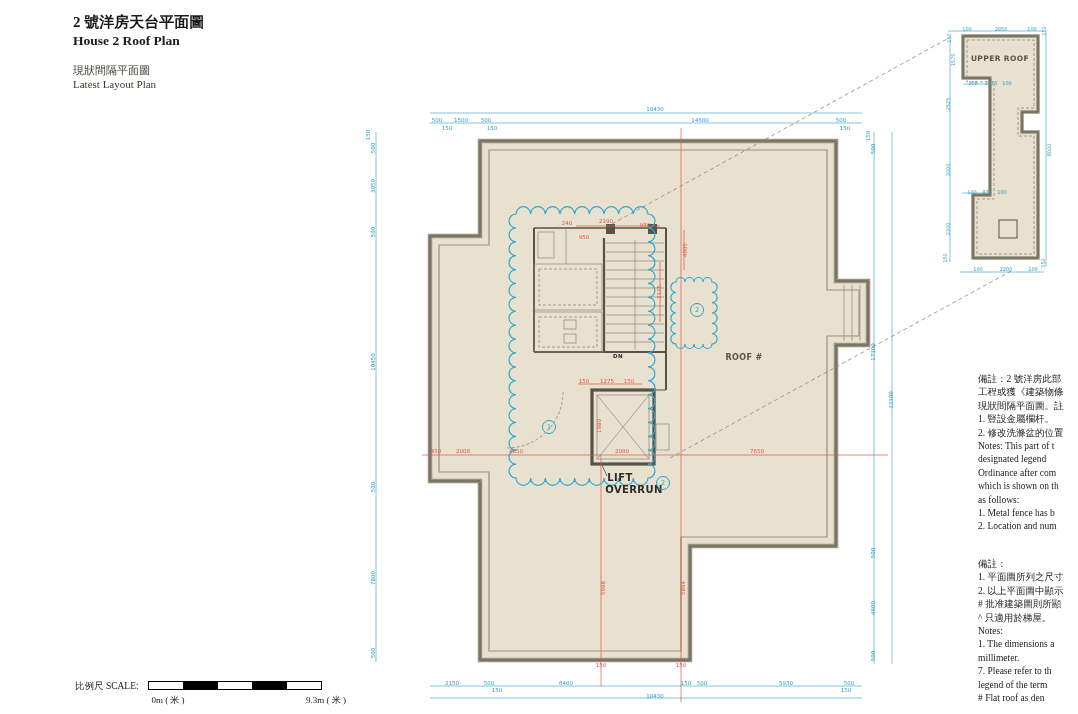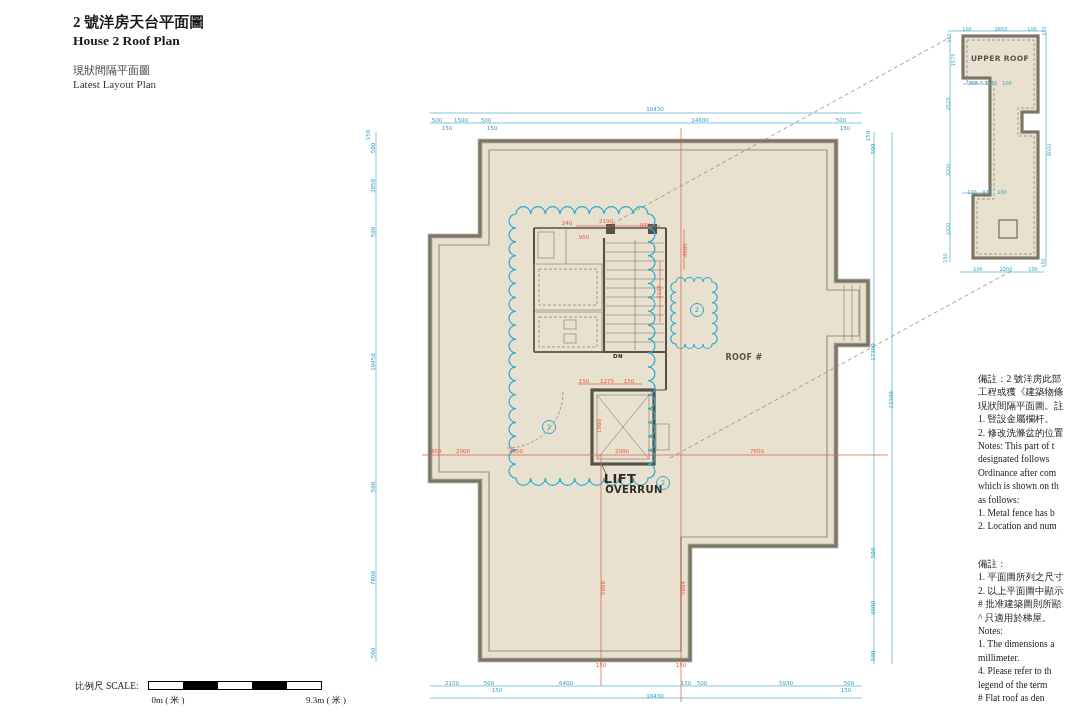--- a/index.html
+++ b/index.html
@@ -221,21 +221,21 @@
       <div class="dim cyan sm" style="left: 987px; top: 192px; transform: translate(-50%, -50%);">875</div>
       <div class="dim cyan sm" style="left: 1002px; top: 192px; transform: translate(-50%, -50%);">100</div>
       <div class="dim cyan sm" style="left: 948px; top: 229px; transform: translate(-50%, -50%) rotate(-90deg);">2300</div>
       <div class="dim cyan sm" style="left: 978px; top: 269px; transform: translate(-50%, -50%);">100</div>
       <div class="dim cyan sm" style="left: 1006px; top: 269px; transform: translate(-50%, -50%);">2200</div>
       <div class="dim cyan sm" style="left: 1033px; top: 269px; transform: translate(-50%, -50%);">100</div>
       <div class="dim cyan sm" style="left: 945px; top: 258px; transform: translate(-50%, -50%) rotate(-90deg);">150</div>
       <div class="dim cyan sm" style="left: 1043px; top: 263px; transform: translate(-50%, -50%) rotate(-90deg);">150</div>
       <div class="dim cyan sm" style="left: 1049px; top: 150px; transform: translate(-50%, -50%) rotate(-90deg);">8000</div>
       <div class="dim lbl muted" style="left: 744px; top: 330px; font-size: 8px; transform: translate(-50%, -50%); margin-top: 28px;">ROOF #</div>
-      <div class="dim lbl" style="left: 620px; top: 478px; font-size: 13px; transform: translate(-50%, -50%);">LIFT</div>
+      <div class="dim lbl" style="left: 620px; top: 478px; font-size: 10px; transform: translate(-50%, -50%);">LIFT</div>
       <div class="dim lbl" style="left: 634px; top: 490px; font-size: 10px; transform: translate(-50%, -50%);">OVERRUN</div>
       <div class="dim lbl" style="left: 618px; top: 357px; font-size: 5.5px; transform: translate(-50%, -50%);">DN</div>
       <div class="dim lbl muted" style="left: 1000px; top: 59px; font-size: 7.5px; transform: translate(-50%, -50%);">UPPER ROOF</div>
       <div class="marker" style="left: 549px; top: 427px;">1</div>
       <div class="marker" style="left: 663px; top: 483px;">2</div>
       <div class="marker" style="left: 697px; top: 310px;">2</div>
     </div>
 
   <div id="title-block">
     <div id="title-zh">2 號洋房天台平面圖</div>
@@ -244,37 +244,37 @@
     <div id="sub-en">Latest Layout Plan</div>
   </div>
 
   <div id="notes-1" class="notes">
       <div>備註：2 號洋房此部</div>
       <div>工程或獲《建築物條</div>
       <div>現狀間隔平面圖。註</div>
       <div>1.  豎設金屬欄杆。</div>
       <div>2.  修改洗滌盆的位置</div>
       <div>Notes: This part of t</div>
-      <div>designated follows</div>
+      <div>designated legend</div>
       <div>Ordinance after com</div>
       <div>which is shown on th</div>
       <div>as follows:</div>
       <div>1.  Metal fence has b</div>
       <div>2.  Location and num</div>
     </div>
   <div id="notes-2" class="notes">
       <div>備註：</div>
       <div>1.  平面圖所列之尺寸</div>
       <div>2.  以上平面圖中顯示</div>
       <div>#   批准建築圖則所顯</div>
       <div>^   只適用於梯屋。</div>
       <div>Notes:</div>
       <div>1.  The dimensions a</div>
       <div>     millimeter.</div>
-      <div>4.  Please refer to th</div>
+      <div>7.  Please refer to th</div>
       <div>     legend of the term</div>
       <div>#   Flat roof as den</div>
     </div>
 
   <div id="scalebar-label">比例尺 SCALE:</div>
   <div id="scalebar">
     <span class="seg-w"></span>
       <span class="seg-b"></span>
       <span class="seg-w"></span>
       <span class="seg-b"></span>

